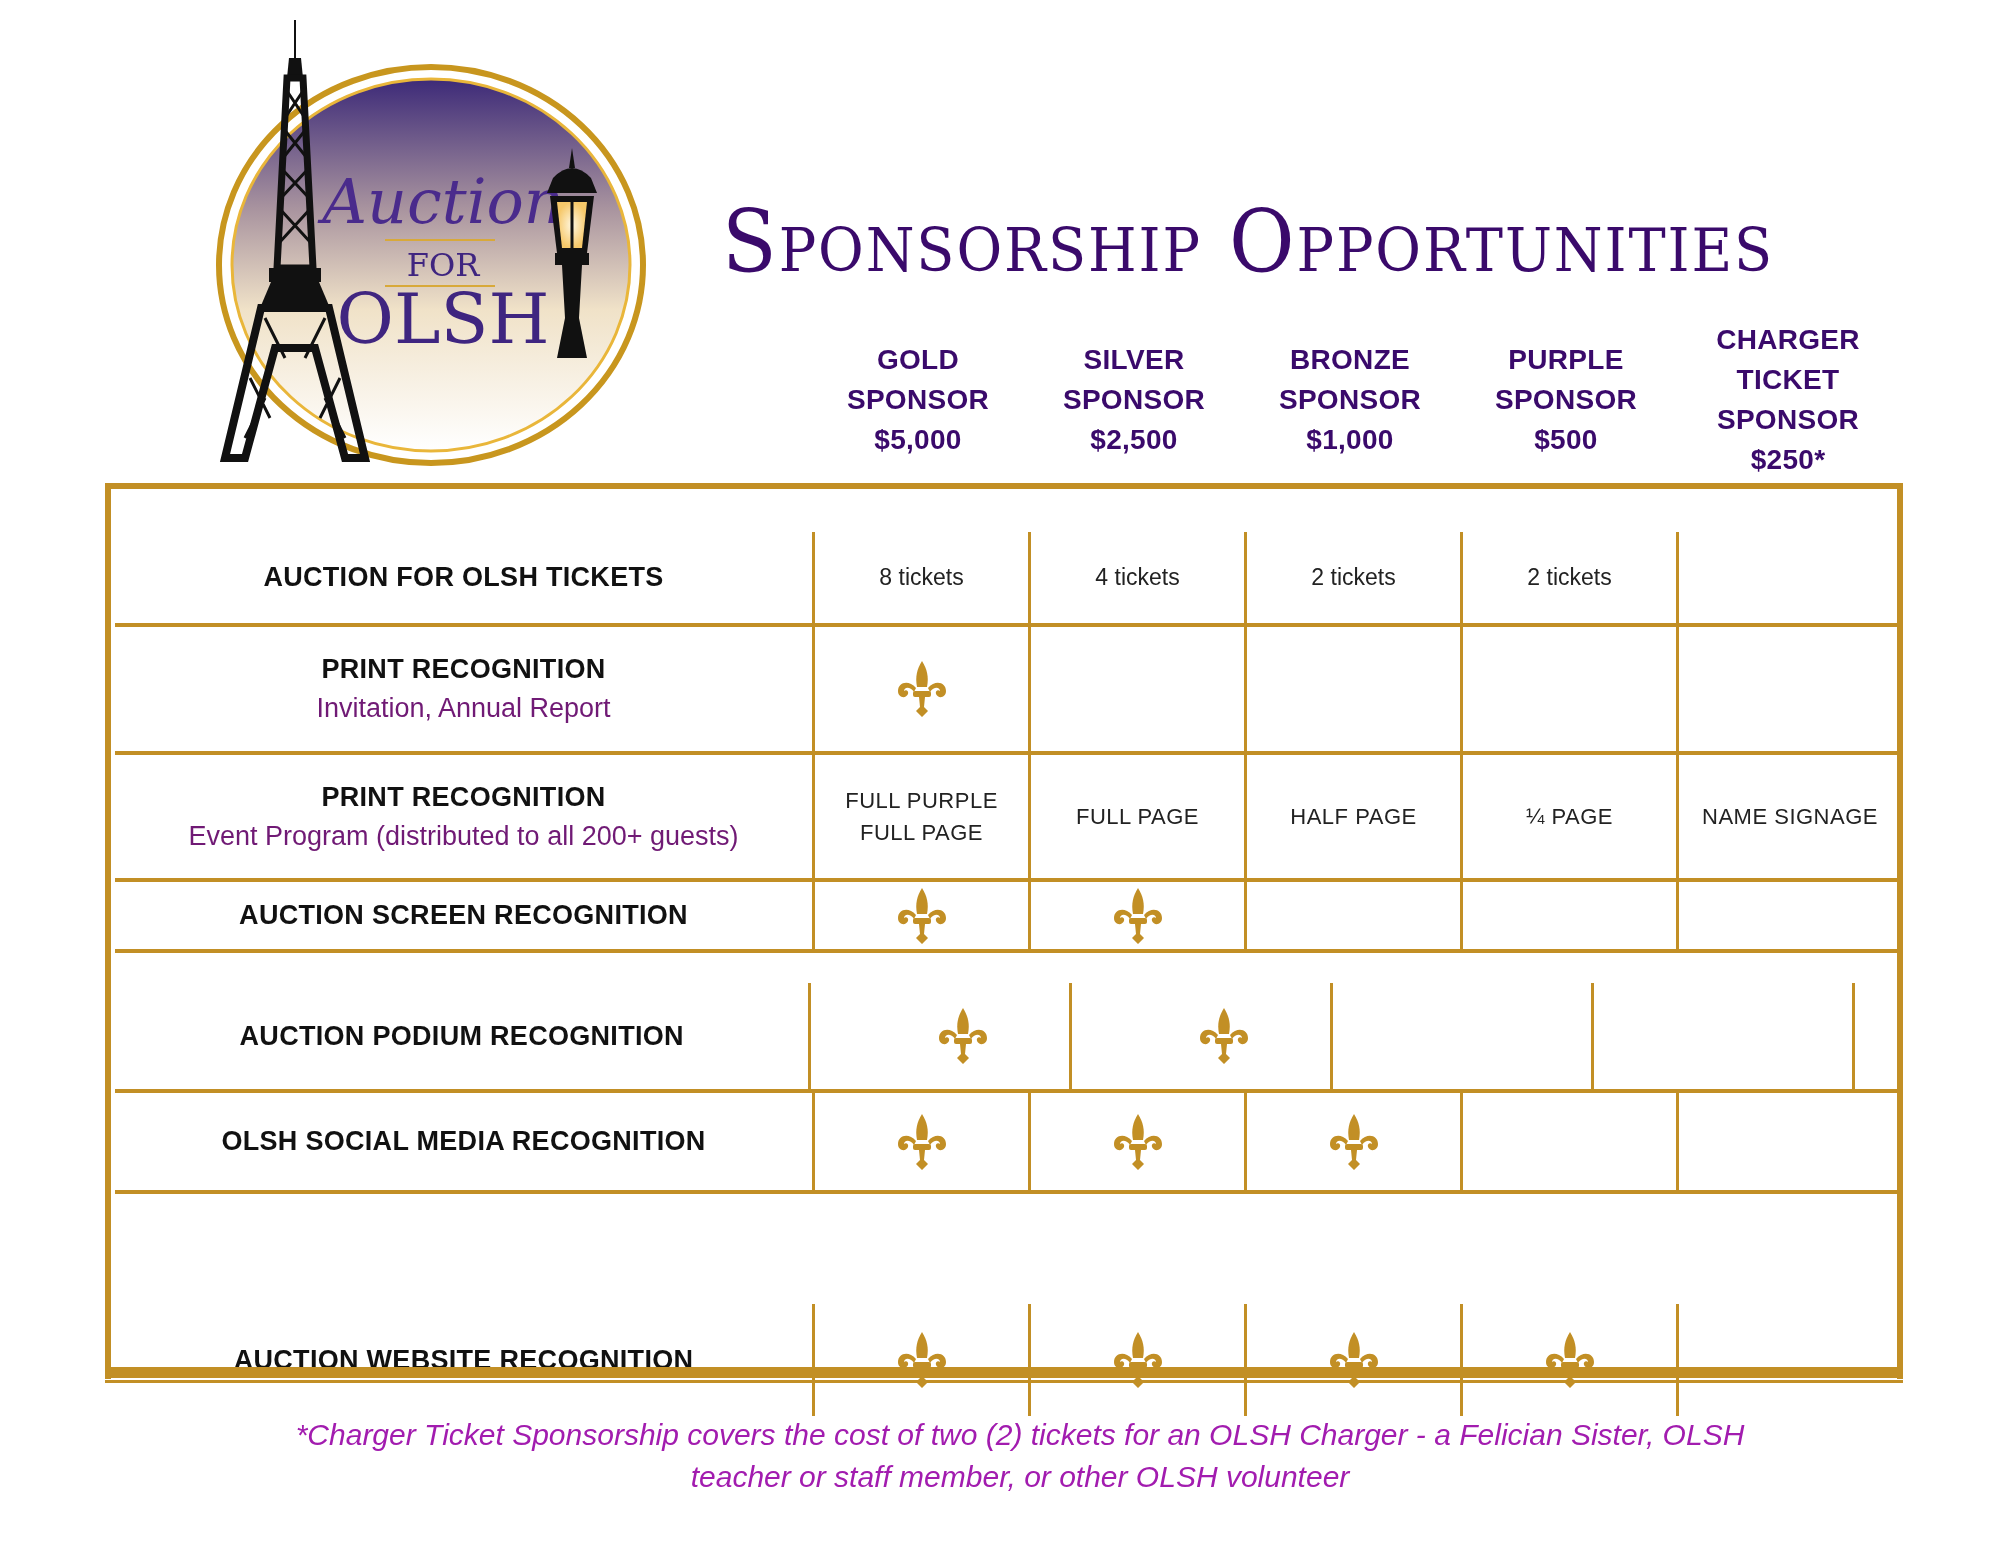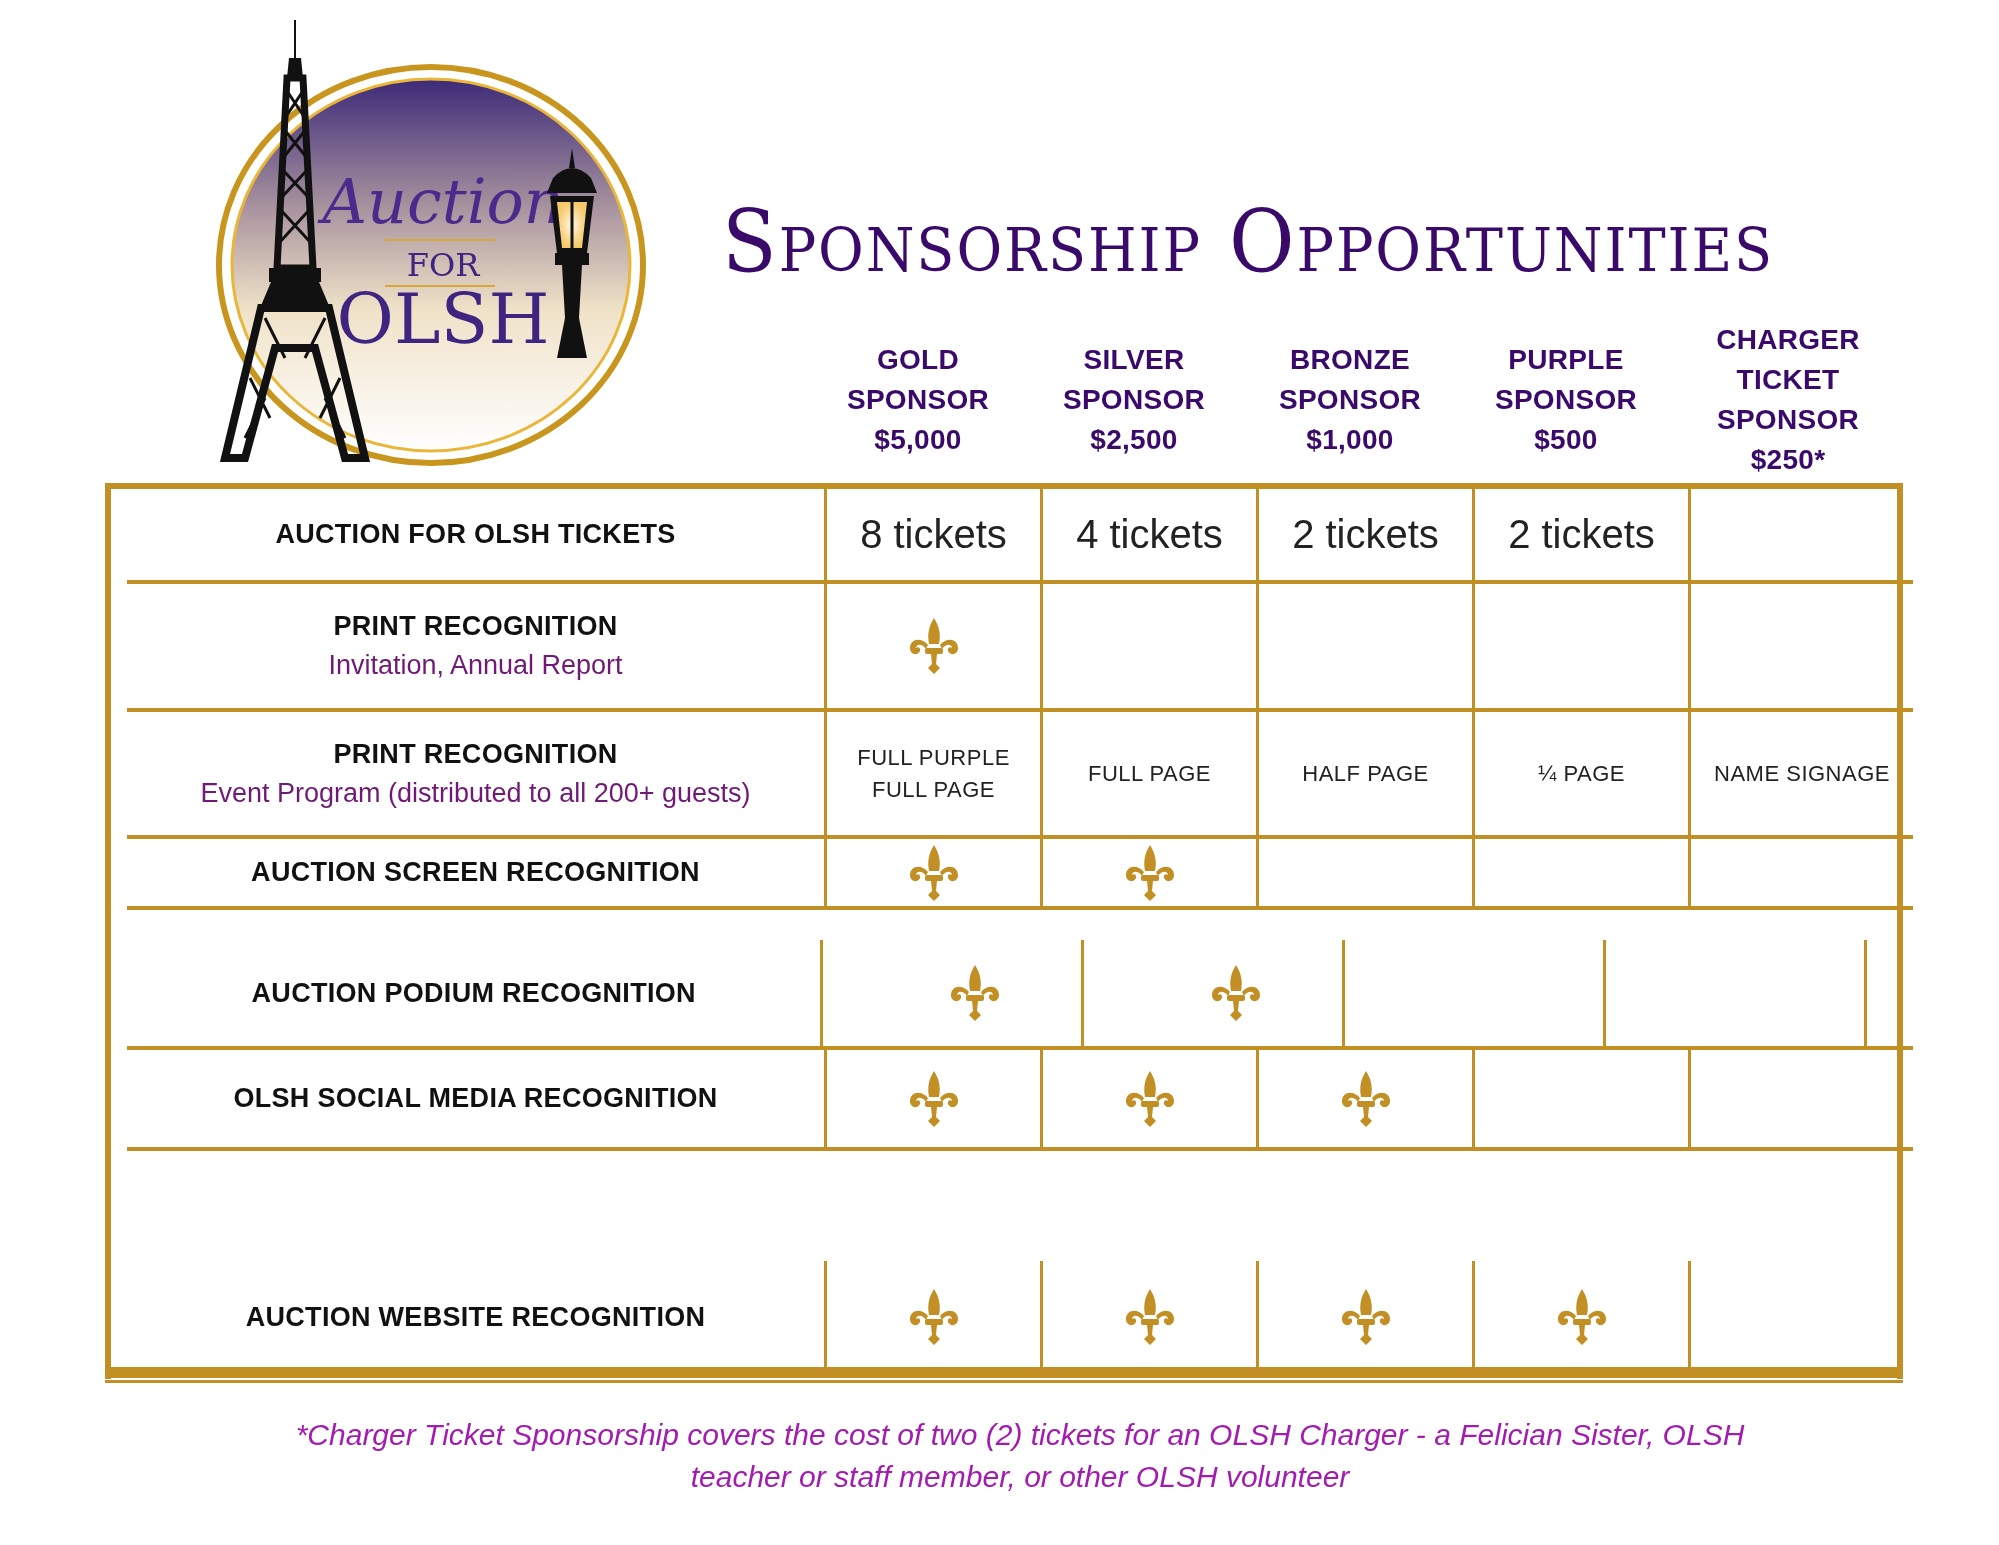--- a/index.html
+++ b/index.html
@@ -29,35 +29,35 @@
 
     
     .table {
       position: absolute; left: 105px; top: 483px; width: 1798px; height: 896px;
       box-sizing: border-box;
       border-top: 6px solid #c28f25; border-left: 6px solid #c28f25; border-right: 6px solid #c28f25;
     }
     .table-bottom { position: absolute; left: 105px; top: 1367px; width: 1798px; height: 11px; background: #c28f25; }
     .table-bottom-line { position: absolute; left: 105px; top: 1380px; width: 1798px; height: 3px; background: #c28f25; }
 
-    .row { position: absolute; left: 16px; width: 100%; box-sizing: border-box; border-bottom: 4px solid #c28f25; display: flex; }
+    .row { position: absolute; left: 4px; width: 100%; box-sizing: border-box; border-bottom: 4px solid #c28f25; display: flex; margin-top: 43px; }
     .row.last { border-bottom: none; }
     .cell {
       position: relative; box-sizing: border-box; height: 100%;
       display: flex; align-items: center; justify-content: center; text-align: center;
       border-right: 3px solid #c28f25; color: #111;
     }
     .cell:last-child { border-right: none; }
     .cell.label { width: 700px; flex-direction: column; }
     .cell.val { width: 216px; }
     .cell.val.last { width: 170px; flex: 1; }
 
     .label-title { font-weight: bold; font-size: 27px; letter-spacing: 0.3px; color: #111; }
     .label-sub { font-size: 27px; color: #701a75; margin-top: 8px; }
-    .tickets { font-size: 40px; color: #222; }
+    .tickets { font-size: 23px; color: #222; }
     .small-caps-val { font-size: 22px; color: #222; letter-spacing: 0.5px; line-height: 32px; }
 
     .fleur { width: 52px; height: 56px; display: block; }
 
     
     .footnote {
       position: absolute; left: 200px; top: 1414px; width: 1640px; text-align: center;
       color: #a21caf; font-style: italic; font-size: 30px; line-height: 42px;
       font-family: "Liberation Sans", "DejaVu Sans", sans-serif;
     }

